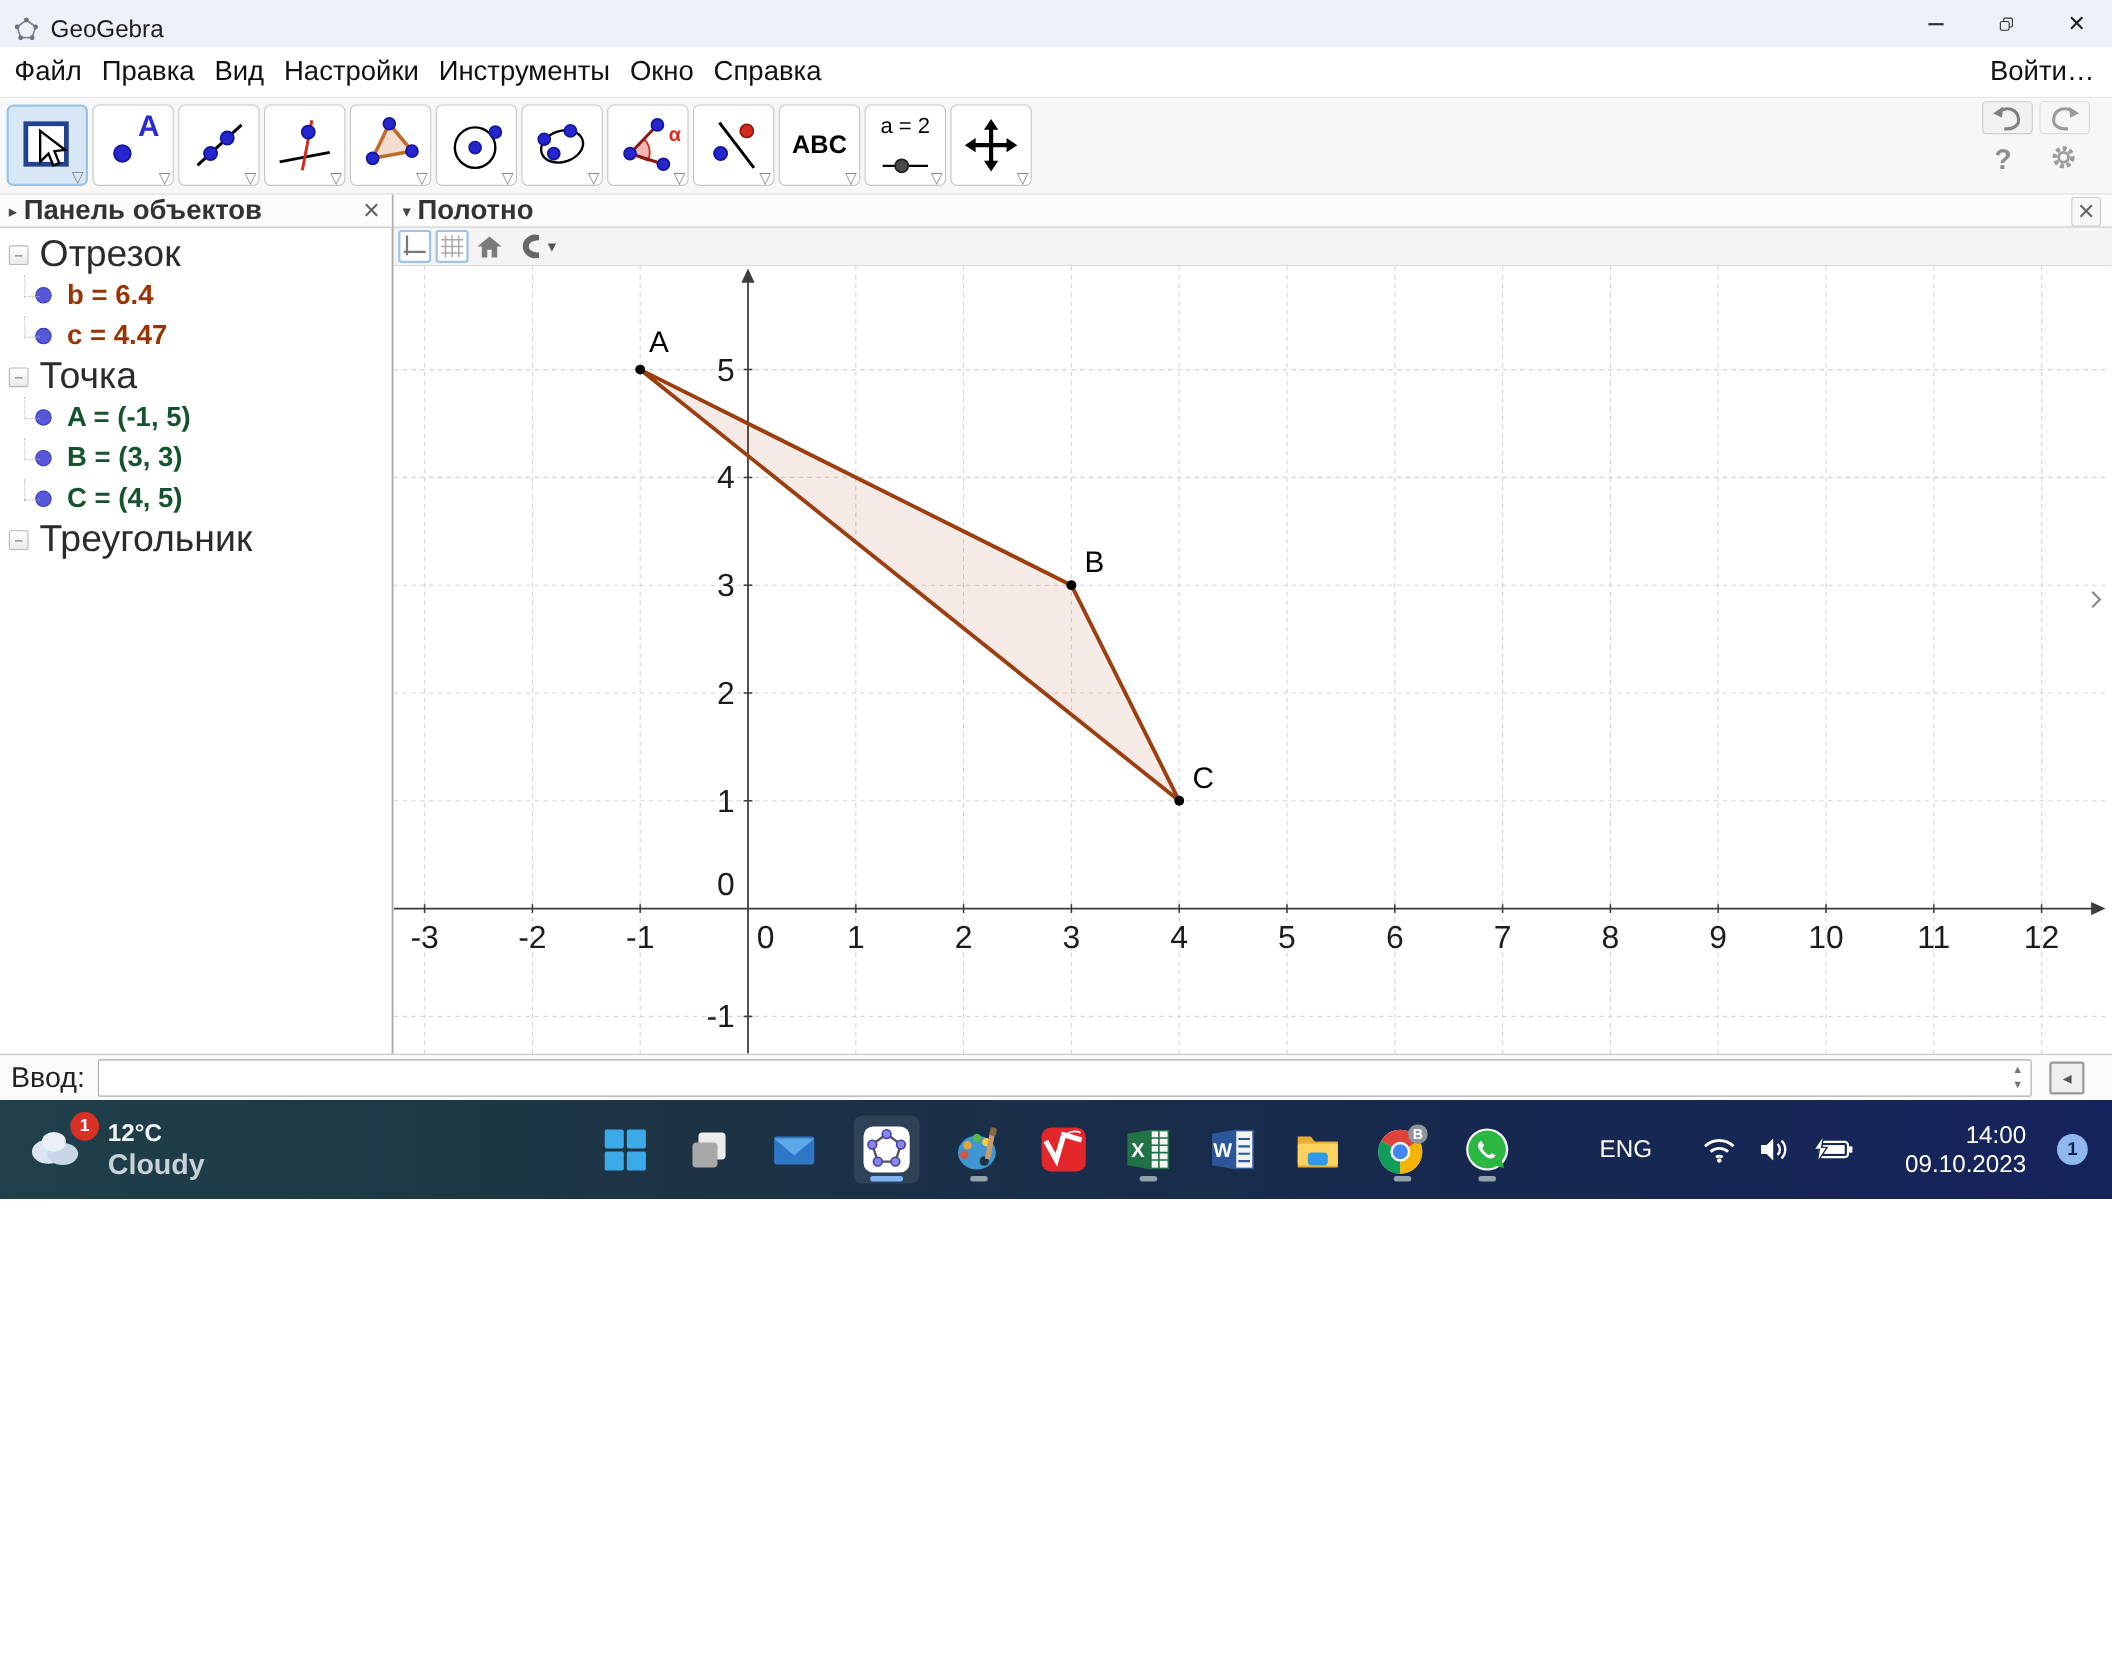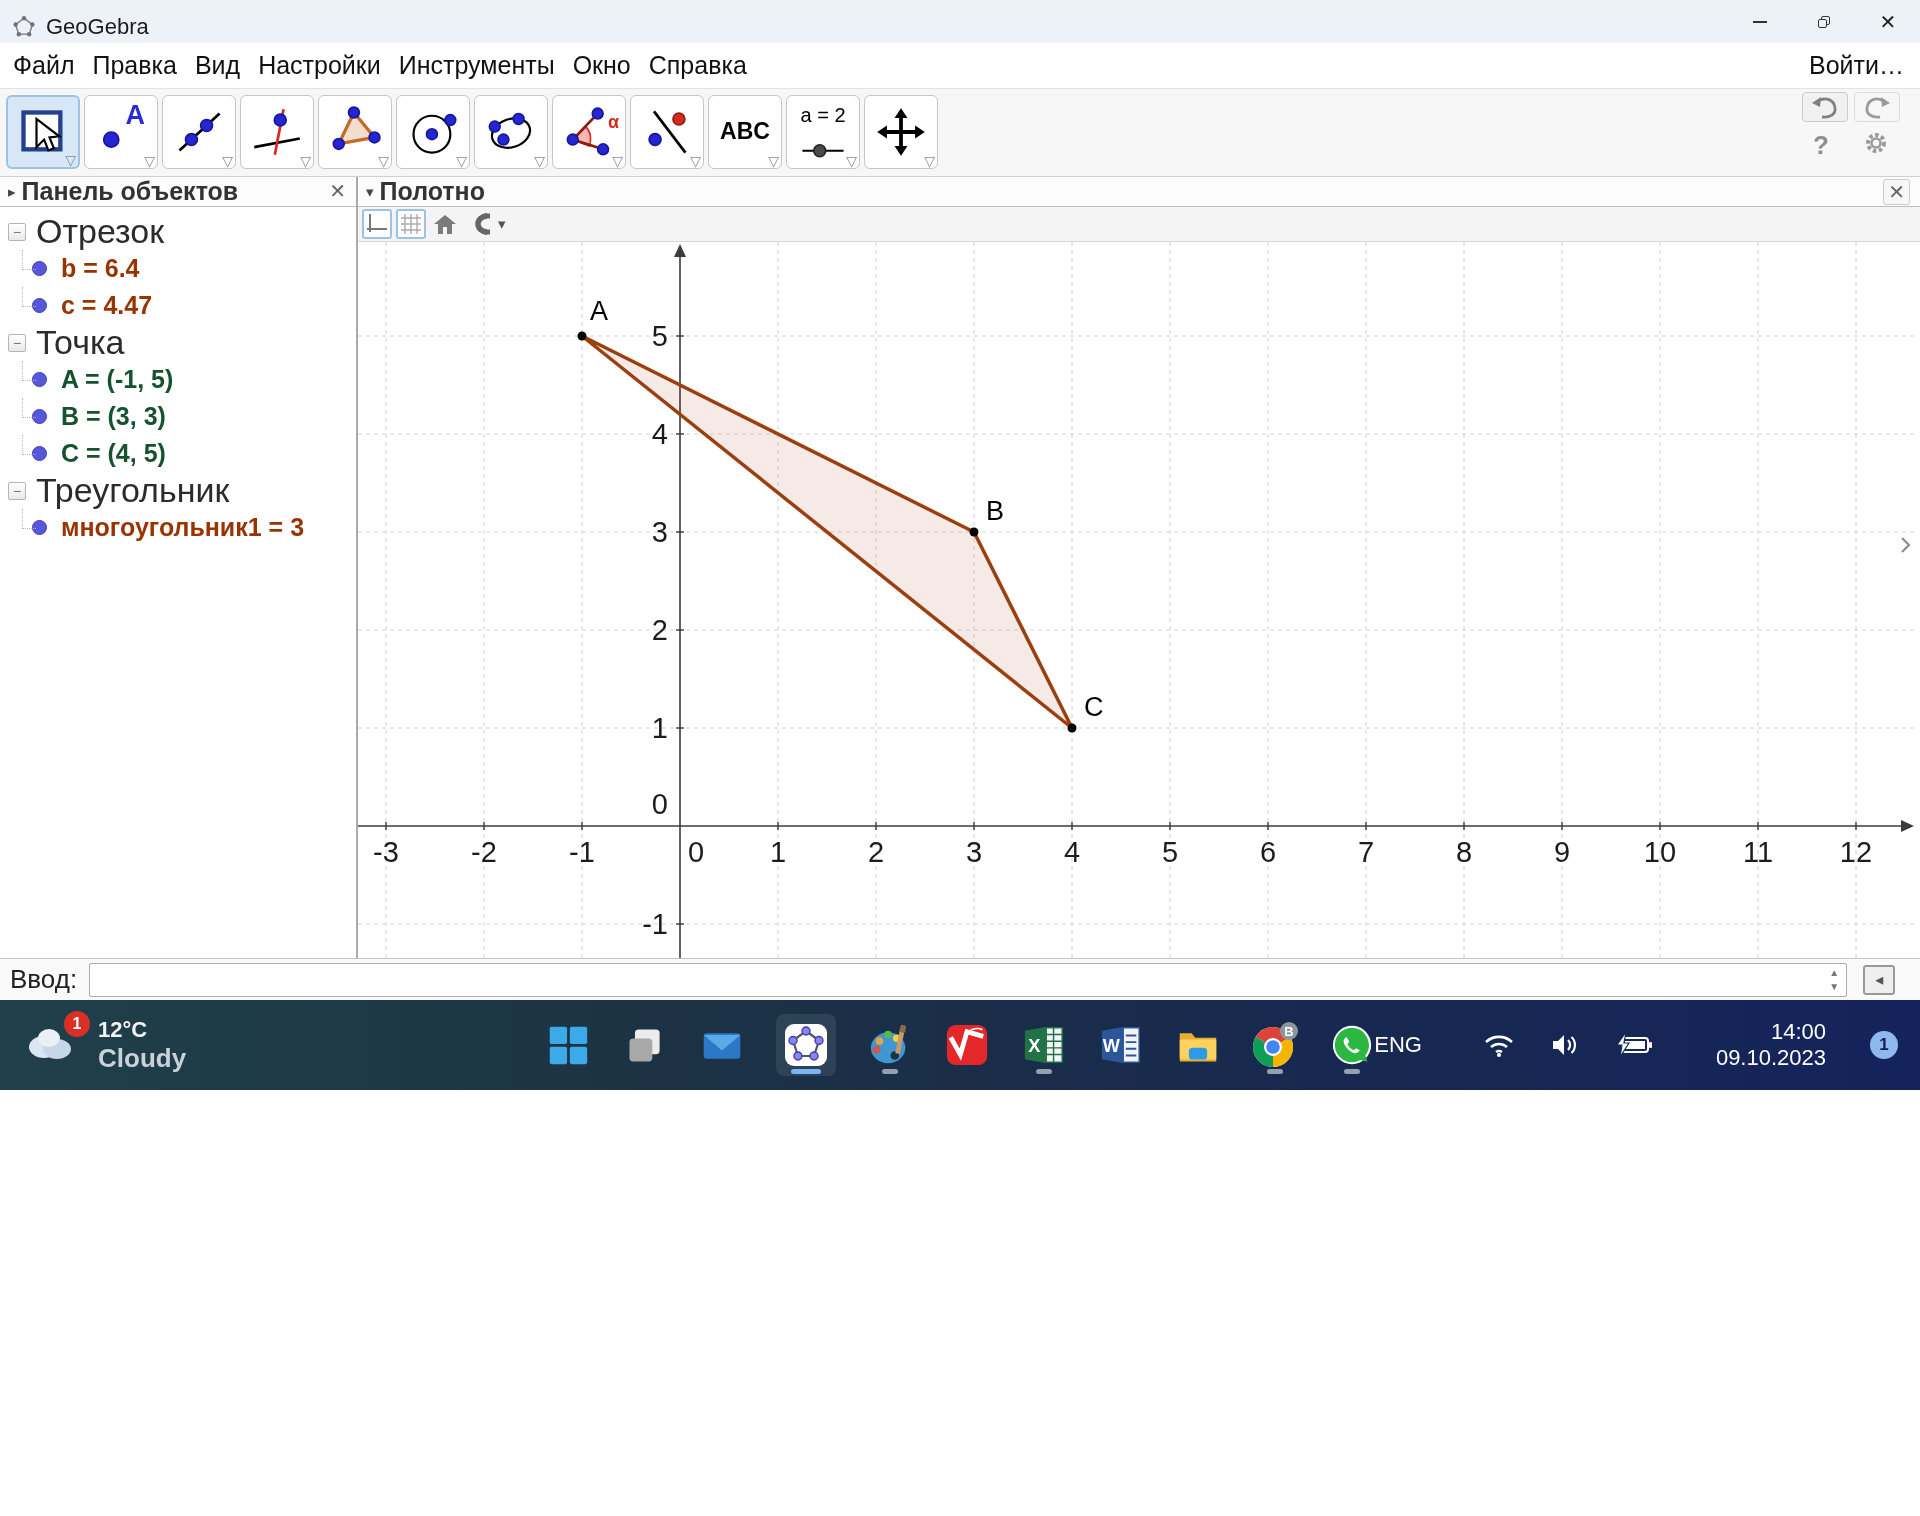--- a/index.html
+++ b/index.html
@@ -102,21 +102,21 @@
   .weather-temp { font-size:22px; color:#f2f4f6; }
   .weather-cond { font-size:26px; color:#c9d1d9; }
   .tb-apps { position:absolute; left:50%; top:0; height:90px; transform:translateX(-50%);
              display:flex; align-items:center; gap:31px; }
   .tb-app { position:relative; width:46px; height:62px; display:flex; align-items:center; justify-content:center; }
   .tb-app.active { background:rgba(255,255,255,0.09); border-radius:8px; width:60px; }
   .run-dot { position:absolute; bottom:2px; left:50%; transform:translateX(-50%); width:16px; height:5px;
              border-radius:3px; background:#93a1ac; }
   .run-dot.active { width:30px; background:#7fb3f2; }
   .tray { position:absolute; right:0; top:0; height:90px; display:flex; align-items:center;
-          padding-right:22px; gap:34px; }
+          padding-right:22px; gap:18px; }
   .tray-lang { font-size:22px; color:#fff; margin-right:26px; }
   .tray-clock { text-align:right; color:#fff; font-size:22px; line-height:26px; margin-left:28px; }
   .tray-badge { width:28px; height:28px; border-radius:50%; background:#8fb9ee; color:#0e2050;
                 font-size:17px; font-weight:bold; display:flex; align-items:center; justify-content:center;
                 margin-left:10px; }
   .filler { position:absolute; left:0; top:1090px; width:1920px; height:426px; background:#fff; }
 </style>
 </head>
 <body>
 
@@ -335,25 +335,20 @@
             <span class="item-label black">B = (3, 3)</span>
           </div>
           <div class="tree-row">
             <span class="guide"></span>
             <span class="bullet"></span>
             <span class="item-label black">C = (4, 5)</span>
           </div>
           <div class="tree-row">
             <span class="minus-box">−</span>
             <span class="section-label">Треугольник</span>
-          </div>
-          <div class="tree-row">
-            <span class="guide"></span>
-            <span class="bullet"></span>
-            <span class="item-label brown">многоугольник1 = 3</span>
           </div>
         </div>
     </div>
 
     <div class="graphics">
       <div class="panel-header">
         <span class="ph-caret">▾</span>
         <span class="ph-title">Полотно</span>
         <span class="panel-close">✕</span>
       </div>

